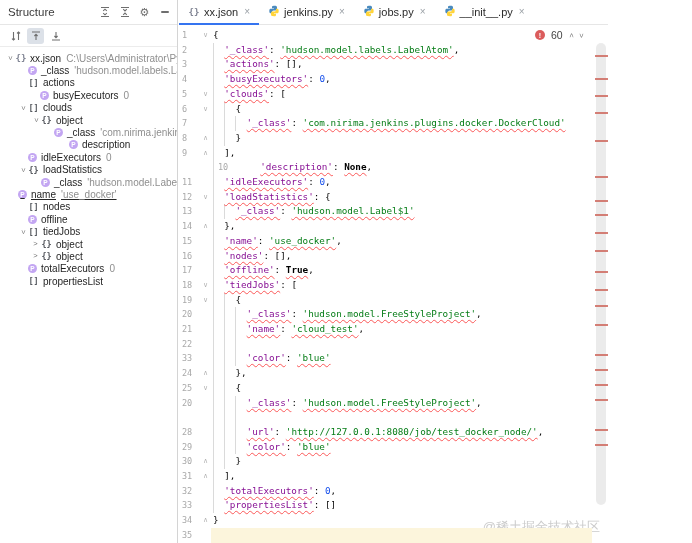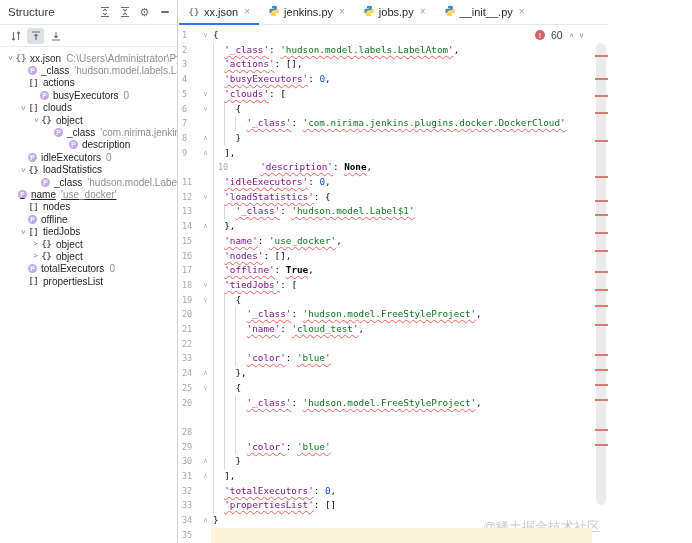--- a/index.html
+++ b/index.html
@@ -369,20 +369,21 @@
         <span class="lnum">25</span>
         <span class="fold">∨</span>
         <div class="ctext"><span>    {</span></div>
       </div>
       <div class="cl" style="top: 370.5px;">
         <span class="lnum">20</span>
         <div class="ctext"><span>      </span><span class="sk">'_class'</span><span>: </span><span class="ss">'hudson.model.FreeStyleProject'</span><span>,</span></div>
       </div>
       <div class="cl" style="top: 399.9px;">
         <span class="lnum">28</span>
+        <div class="ctext"><span>      </span><span class="sk">'url'</span><span>: </span><span class="ss">'http://127.0.0.1:8080/job/test_docker_node/'</span><span>,</span></div>
       </div>
       <div class="cl" style="top: 414.6px;">
         <span class="lnum">29</span>
         <div class="ctext"><span>      </span><span class="sk">'color'</span><span>: </span><span class="ss">'blue'</span></div>
       </div>
       <div class="cl" style="top: 429.3px;">
         <span class="lnum">30</span>
         <span class="fold">∧</span>
         <div class="ctext"><span>    }</span></div>
       </div>

